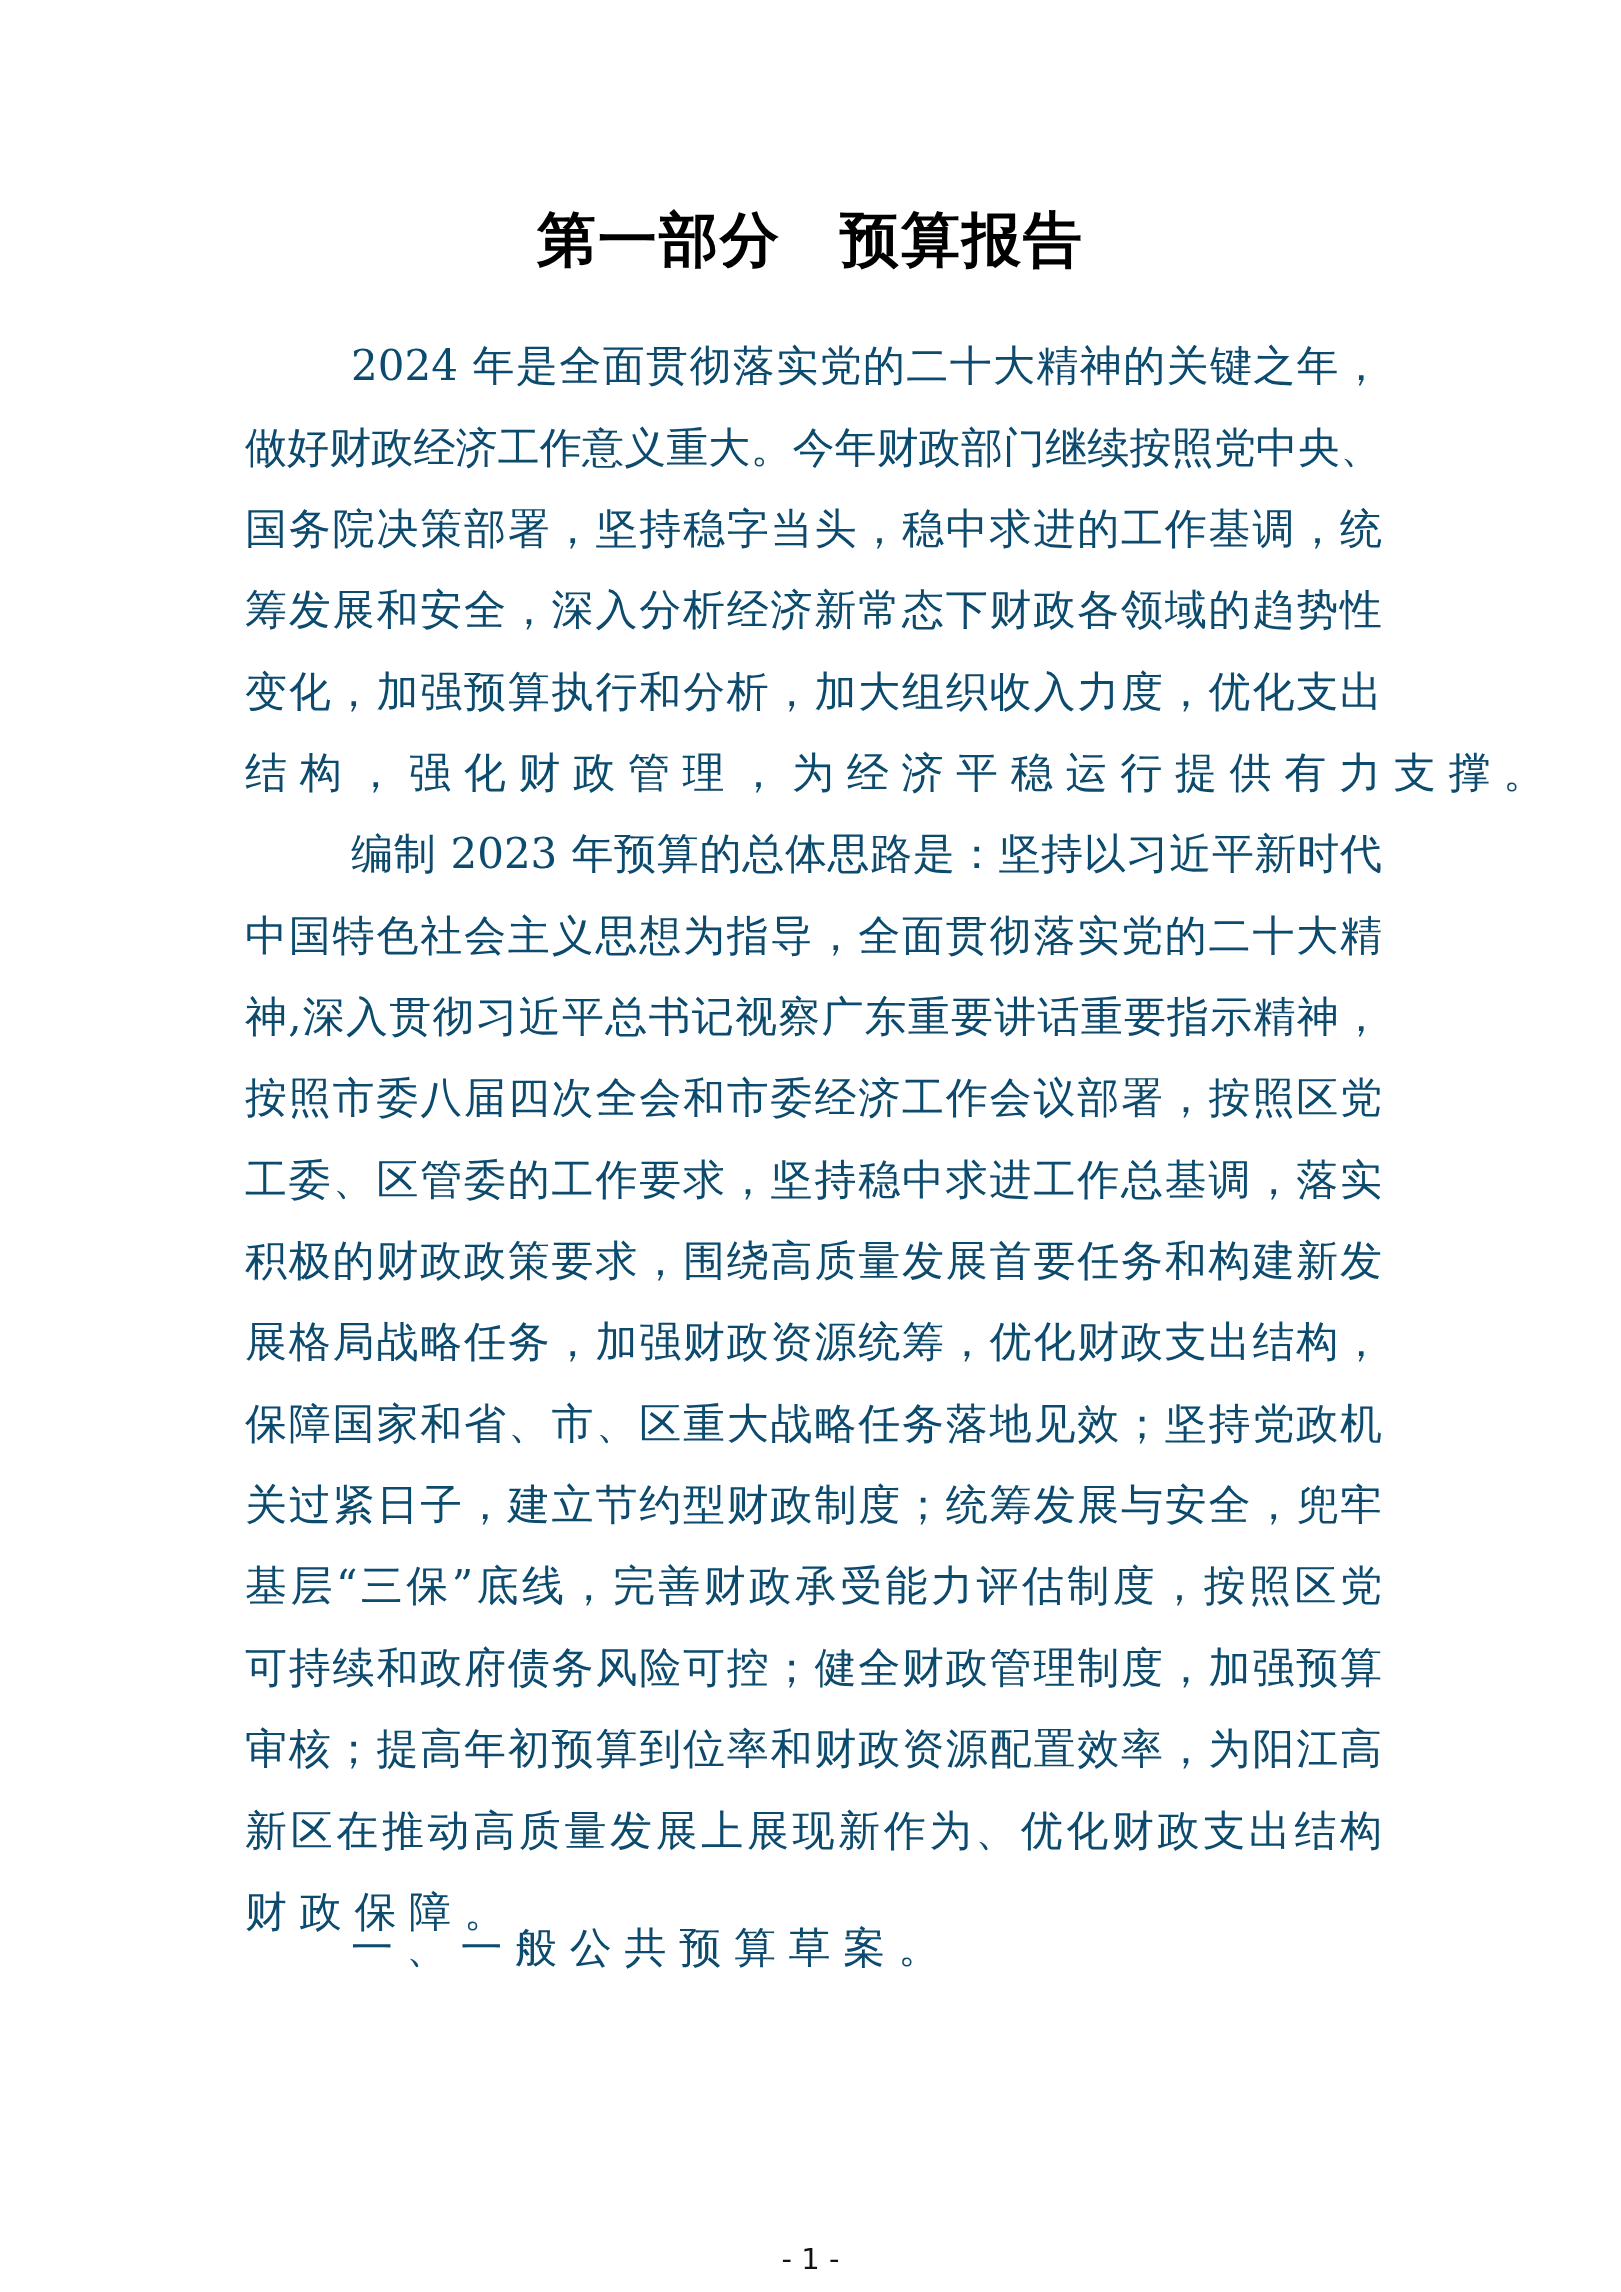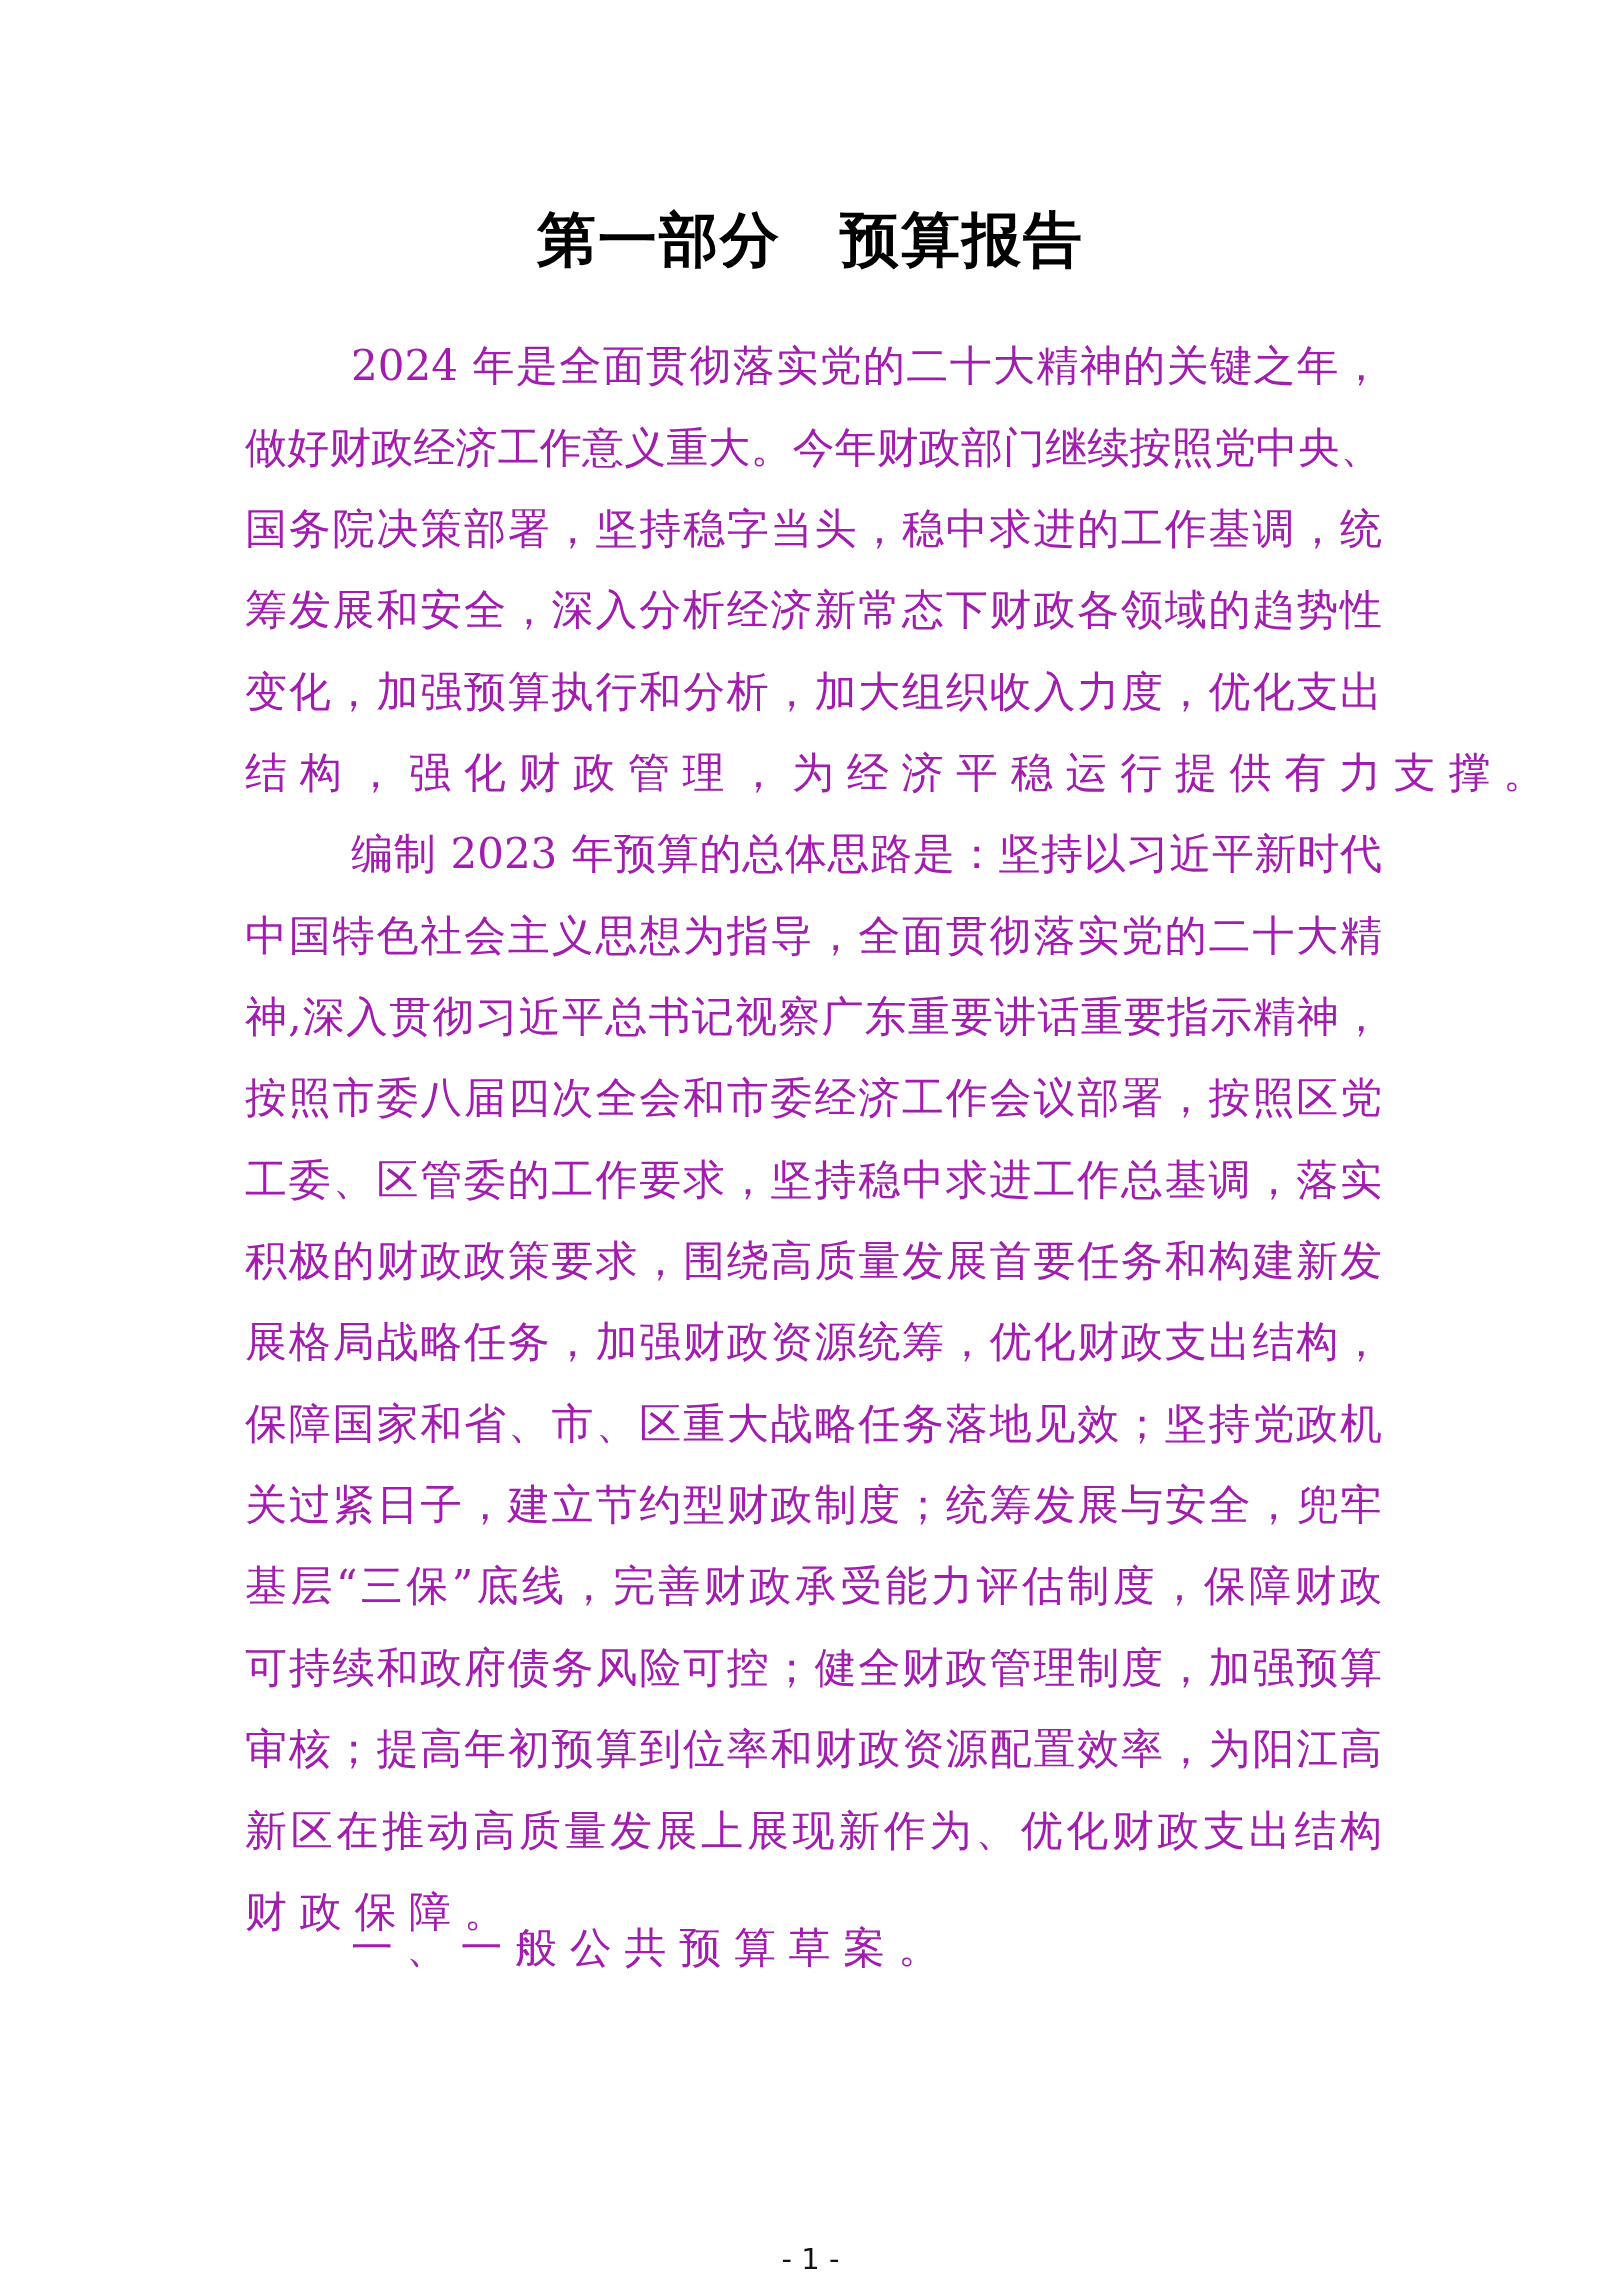--- a/index.html
+++ b/index.html
@@ -42,21 +42,21 @@
     }
     .line {
       position: absolute;
       left: 245px;
       width: 1137px;
       font-size: 42px;
       line-height: 59px;
       height: 59px;
       white-space: nowrap;
       letter-spacing: 12.7px;
-      color: #a21caf;
+      color: #0c4a6e;
     }
     .line.indent {
       left: 351px;
       width: 1031px;
     }
     .line.justify {
       text-align: justify;
       text-align-last: justify;
       letter-spacing: 0;
     }
@@ -93,21 +93,21 @@
   <div>
     <div class="line indent justify" style="top:824px;">编制 2023 年预算的总体思路是：坚持以习近平新时代</div>
     <div class="line justify" style="top:906px;">中国特色社会主义思想为指导，全面贯彻落实党的二十大精</div>
     <div class="line justify" style="top:987px;">神,深入贯彻习近平总书记视察广东重要讲话重要指示精神，</div>
     <div class="line justify" style="top:1068px;">按照市委八届四次全会和市委经济工作会议部署，按照区党</div>
     <div class="line justify" style="top:1150px;">工委、区管委的工作要求，坚持稳中求进工作总基调，落实</div>
     <div class="line justify" style="top:1231px;">积极的财政政策要求，围绕高质量发展首要任务和构建新发</div>
     <div class="line justify" style="top:1312px;">展格局战略任务，加强财政资源统筹，优化财政支出结构，</div>
     <div class="line justify" style="top:1394px;">保障国家和省、市、区重大战略任务落地见效；坚持党政机</div>
     <div class="line justify" style="top:1475px;">关过紧日子，建立节约型财政制度；统筹发展与安全，兜牢</div>
-    <div class="line justify" style="top:1556px;">基层“三保”底线，完善财政承受能力评估制度，保障财政</div>
+    <div class="line justify" style="top:1556px;">基层“三保”底线，完善财政承受能力评估制度，按照区党</div>
     <div class="line justify" style="top:1638px;">可持续和政府债务风险可控；健全财政管理制度，加强预算</div>
     <div class="line justify" style="top:1719px;">审核；提高年初预算到位率和财政资源配置效率，为阳江高</div>
     <div class="line justify" style="top:1801px;">新区在推动高质量发展上展现新作为、优化财政支出结构</div>
     <div class="line" style="top:1882px;">财政保障。</div>
   </div>
 
   <div>
     <div class="line indent" style="top:1918px;">一、一般公共预算草案。</div>
   </div>
 

